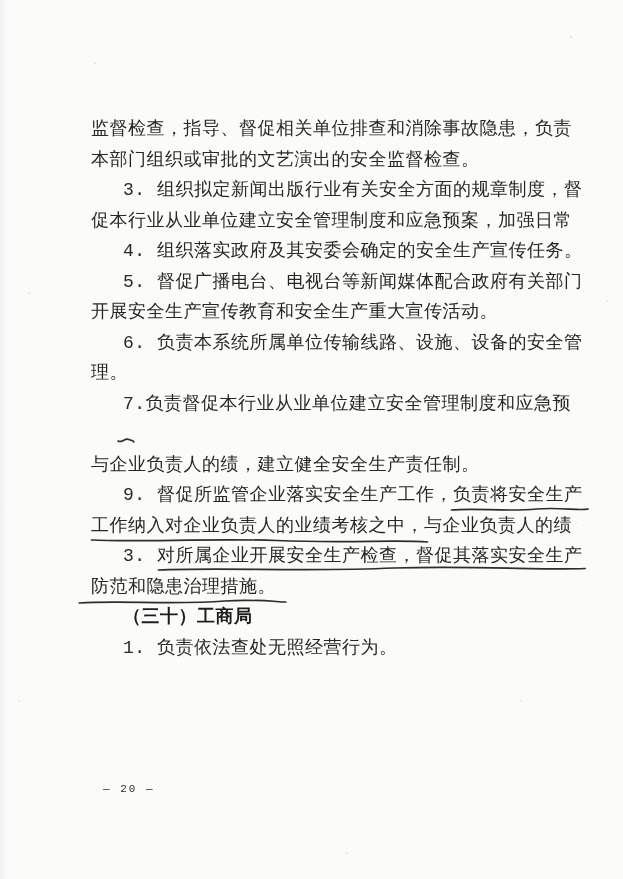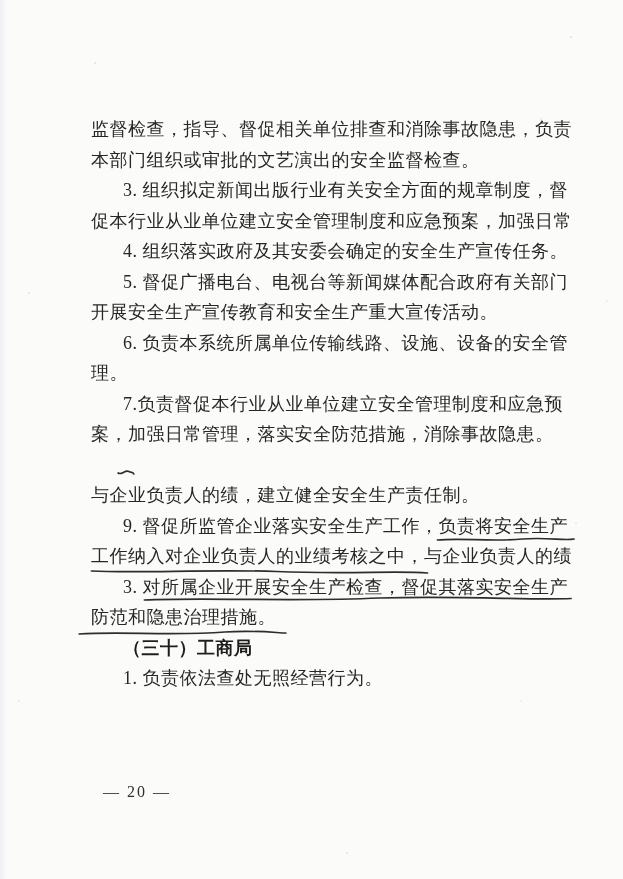--- a/index.html
+++ b/index.html
@@ -4,20 +4,21 @@
 <style>
   html,body{margin:0;padding:0;}
   body{
     width:623px;height:879px;position:relative;overflow:hidden;
     background:#fbfbf9;
     font-family:"Liberation Serif","DejaVu Serif",serif;
   }
   .page{
     position:absolute;inset:0;
     background:linear-gradient(90deg,#edf0f4 0px,#fbfbf9 7px);
+    font-family:Liberation Mono, monospace;
   }
   .doc{position:absolute;left:91px;top:114px;width:490px;}
   .line{
     height:30.5px;line-height:30.5px;white-space:nowrap;
     font-size:18px;letter-spacing:.5px;color:#272727;
   }
   .line.indent{padding-left:32px;}
   .line.heading{font-weight:bold;color:#1e1e1e;}
   .useg{position:relative;display:inline-block;}
   .useg svg.hand{
@@ -25,21 +26,21 @@
     width:calc(100% + 10px);height:10px;overflow:visible;pointer-events:none;
   }
   .useg svg.hand path{
     fill:none;stroke:#2d2d2d;stroke-width:1.7;stroke-linecap:round;
   }
   .useg.u-head svg.hand{left:-5px;width:calc(100% + 16px);bottom:-5px;}
   .useg.u-d svg.hand{left:-14px;width:calc(100% + 26px);}
   .useg.u-c svg.hand{bottom:-2px;}
   .footer{
     position:absolute;left:103px;top:783px;
-    font-size:16px;letter-spacing:2px;color:#2f2f2f;
+    font-size:11px;letter-spacing:2px;color:#2f2f2f;
   }
   .speck{
     position:absolute;left:0;top:0;width:2px;height:2px;border-radius:50%;
     background:transparent;
     box-shadow:
       570px 36px 0 0 rgba(70,75,90,.16),
       94px 62px 0 0 rgba(70,75,90,.14),
       540px 118px 0 0 rgba(70,75,90,.10),
       28px 292px 0 0 rgba(70,75,90,.12),
       606px 300px 0 0 rgba(70,75,90,.10),
@@ -59,21 +60,20 @@
     <div class="line"><span>监督检查，指导、督促相关单位排查和消除事故隐患，负责</span></div>
     <div class="line"><span>本部门组织或审批的文艺演出的安全监督检查。</span></div>
     <div class="line indent"><span>3. 组织拟定新闻出版行业有关安全方面的规章制度，督</span></div>
     <div class="line"><span>促本行业从业单位建立安全管理制度和应急预案，加强日常</span></div>
     <div class="line indent"><span>4. 组织落实政府及其安委会确定的安全生产宣传任务。</span></div>
     <div class="line indent"><span>5. 督促广播电台、电视台等新闻媒体配合政府有关部门</span></div>
     <div class="line"><span>开展安全生产宣传教育和安全生产重大宣传活动。</span></div>
     <div class="line indent"><span>6. 负责本系统所属单位传输线路、设施、设备的安全管</span></div>
     <div class="line"><span>理。</span></div>
     <div class="line indent"><span>7.负责督促本行业从业单位建立安全管理制度和应急预</span></div>
-    <div class="line"><span>案，加强日常管理，落实安全防范措施，消除事故隐患。</span></div>
 
     <div class="line indent heading"><span class="useg u-head"><svg class="hand" viewBox="0 0 100 10" preserveAspectRatio="none">
             <path d="M1 7 C 20 9.5, 45 3.5, 68 5.5 C 84 7, 94 5.5, 99 8" vector-effect="non-scaling-stroke"></path>
           </svg></span></div>
 
     <div class="line"><span>与企业负责人的绩，建立健全安全生产责任制。</span></div>
 
     <div class="line indent"><span>9. 督促所监管企业落实安全生产工作，</span><span class="useg u-a"><span>负责将安全生产</span><svg class="hand" viewBox="0 0 100 10" preserveAspectRatio="none">
             <path d="M1 5 C 18 2.5, 40 7, 62 4 C 80 2, 92 6, 99 4" vector-effect="non-scaling-stroke"></path>
           </svg></span></div>

